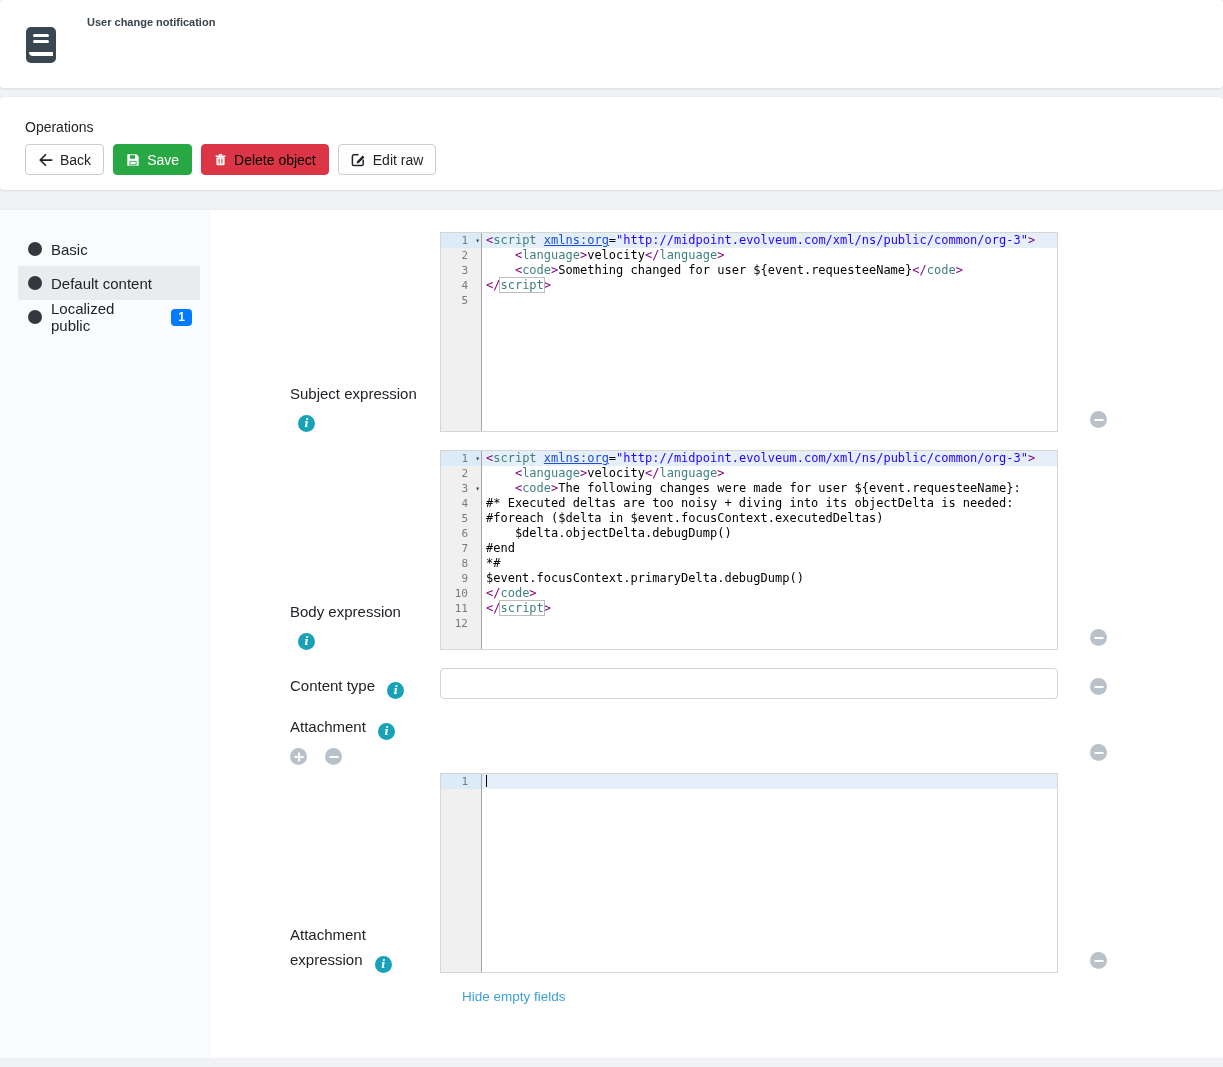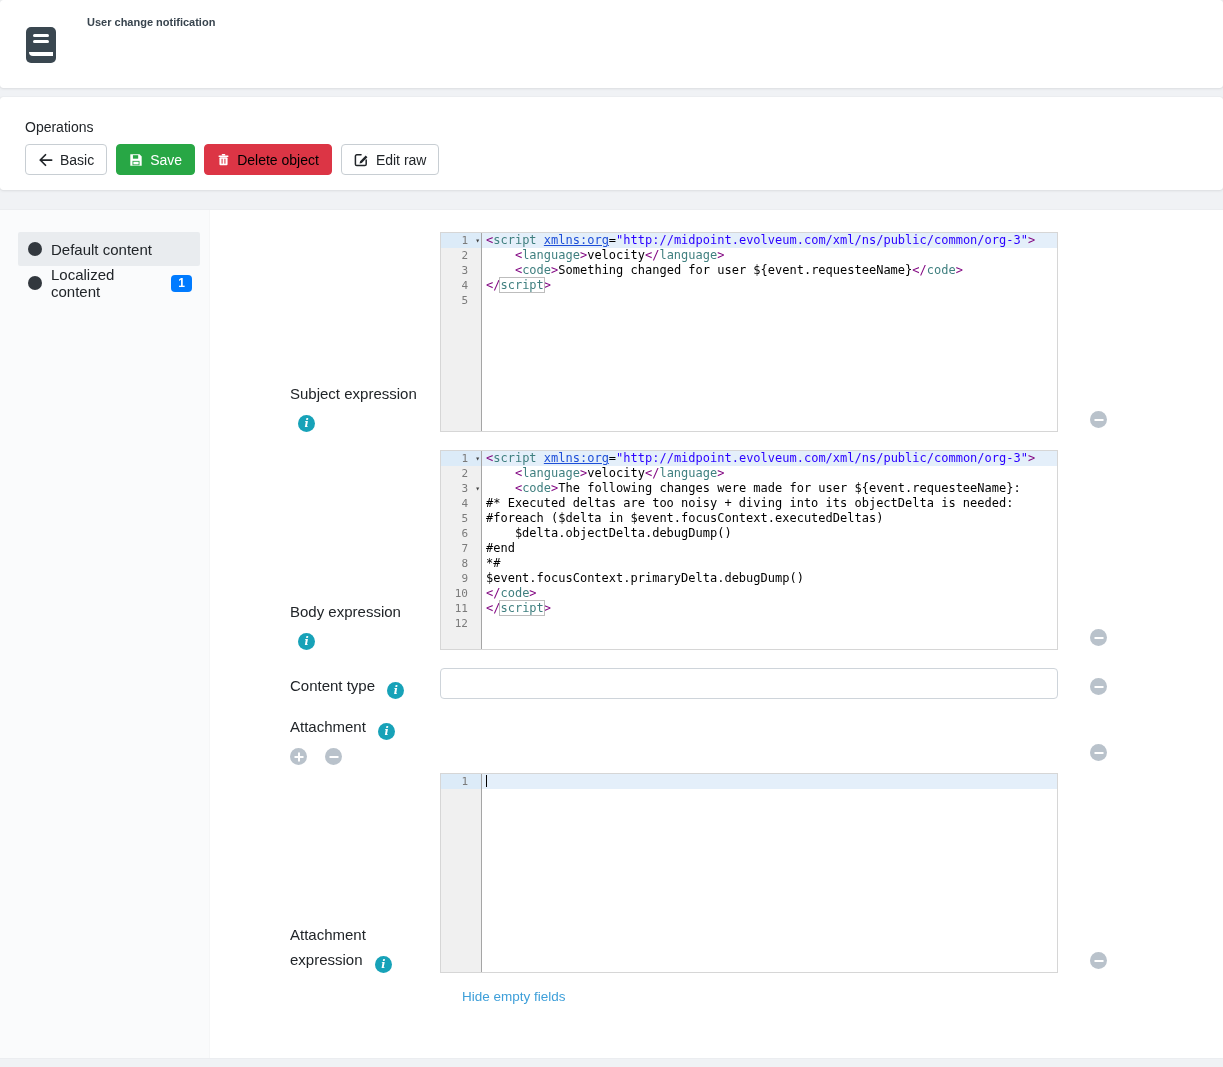--- a/index.html
+++ b/index.html
@@ -124,21 +124,21 @@
   <div class="page-title">User change notification</div>
 </div>
 
 <div class="card ops-card">
   <div class="ops-label">Operations</div>
   <div class="ops-buttons">
     <button class="btn btn-light">
       <svg width="15" height="14" viewBox="0 0 16 16">
         <path d="M8 2 L2 8 L8 14 M2 8 H15" stroke="#212529" stroke-width="2" fill="none" stroke-linecap="round" stroke-linejoin="round"></path>
       </svg>
-      <span>Basic</span>
+      <span>Back</span>
     </button>
     <button class="btn btn-green">
       <svg width="14" height="14" viewBox="0 0 16 16">
         <path d="M1.5 1.5 h10.5 l2.5 2.5 v10.5 h-13 z" fill="#fff"></path>
         <rect x="4.5" y="2.5" width="6" height="4" fill="#28a745"></rect>
         <rect x="4" y="9" width="8" height="5" fill="#28a745"></rect>
         <rect x="5" y="10" width="6" height="3" fill="#fff"></rect>
       </svg>
       <span>Save</span>
     </button>
@@ -158,27 +158,31 @@
         <path d="M6.5 9.8 L13 3.3 l1.6-1.6 -0.1 0.1 L13 3.3 M6.5 9.8 l-0.6 2.4 2.4-0.6 6-6 -1.8-1.8 z" fill="#212529"></path>
       </svg>
       <span>Edit raw</span>
     </button>
   </div>
 </div>
 
 <div class="content">
 
   <div class="sidebar">
+    <div class="side-item">
+      <span class="bullet"></span>
+      <span>Basic</span>
+    </div>
     <div class="side-item active">
       <span class="bullet"></span>
       <span>Default content</span>
     </div>
     <div class="side-item">
       <span class="bullet"></span>
-      <span>Localized content</span>
+      <span>Localized public</span>
       <span class="side-badge">1</span>
     </div>
   </div>
 
   <div class="main">
 
 
     <div class="row">
       <div class="label-col">
         <span>Subject expression</span>

